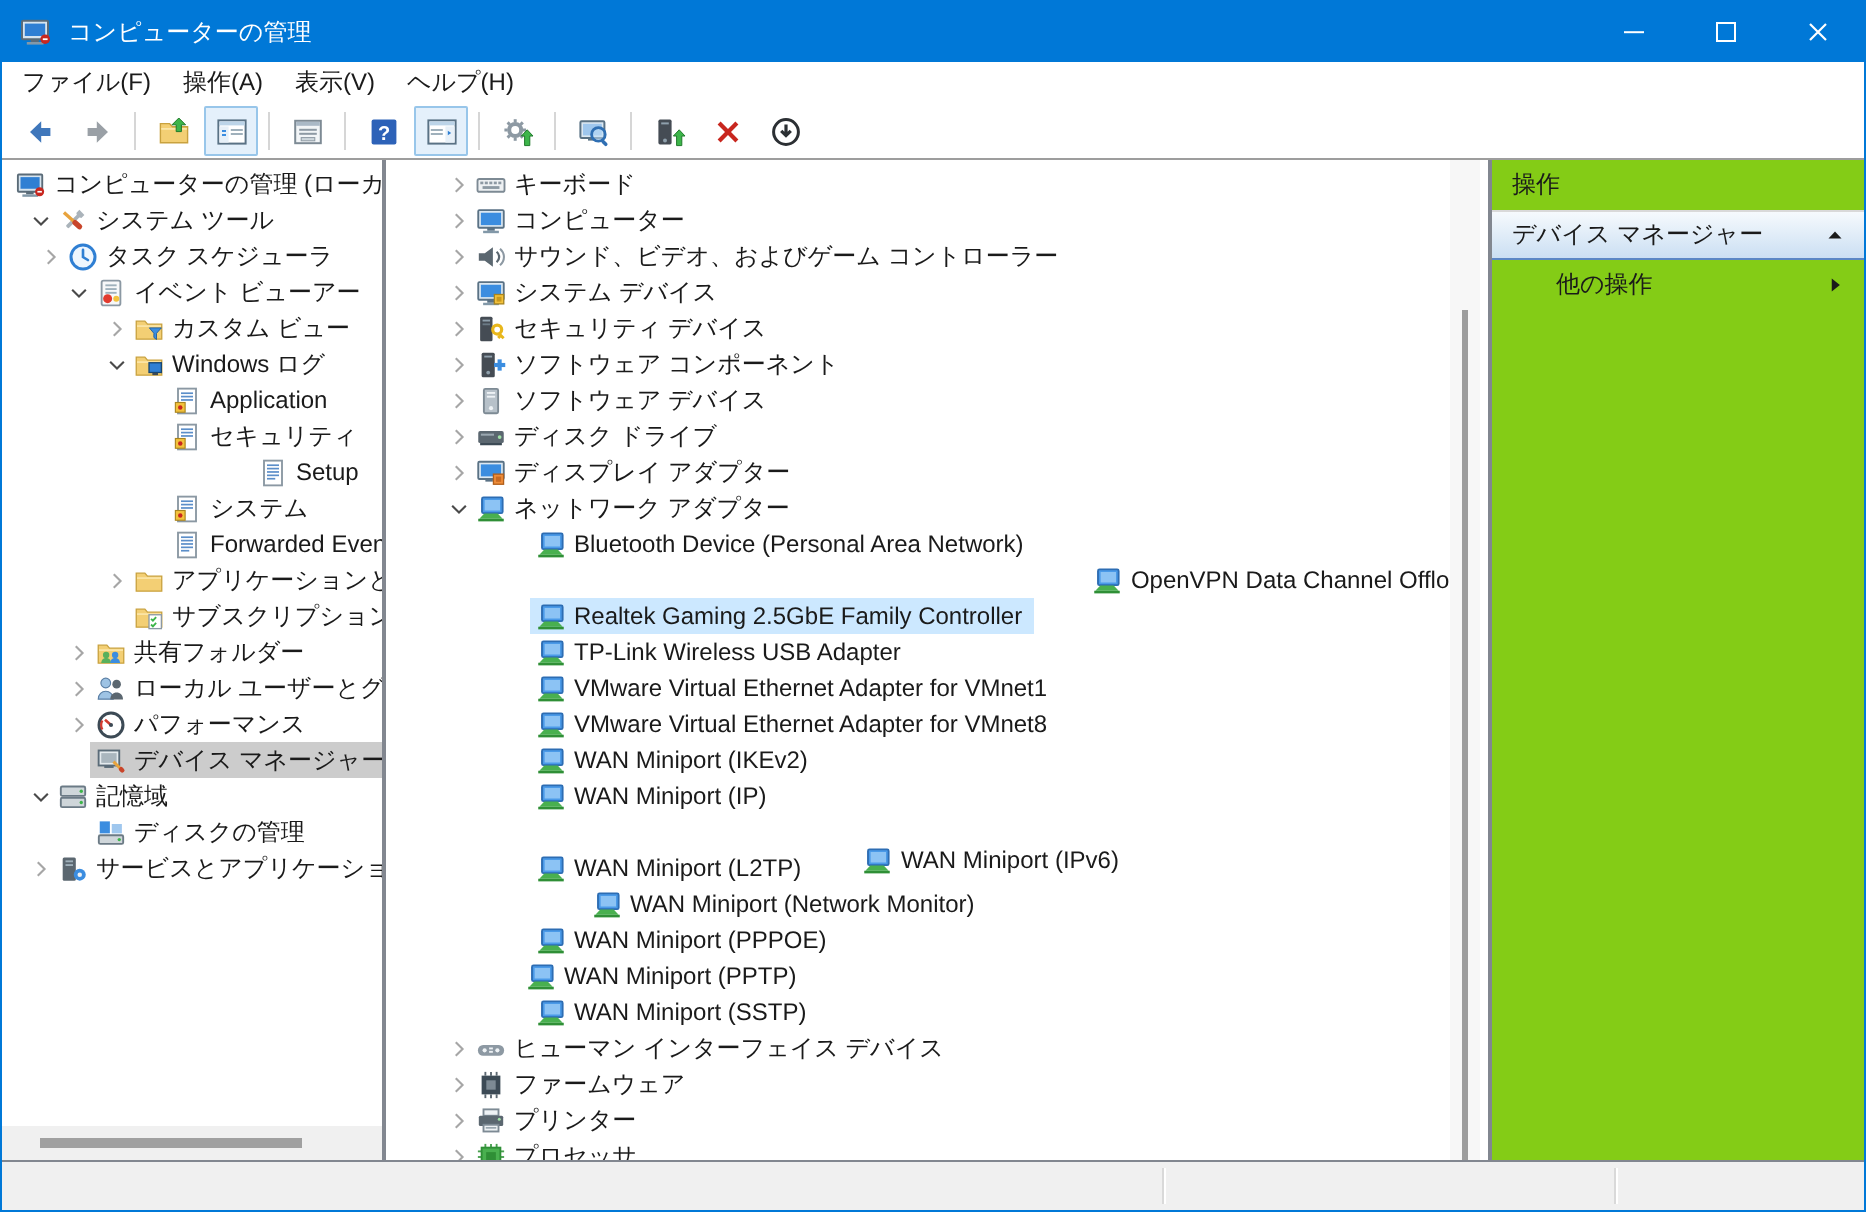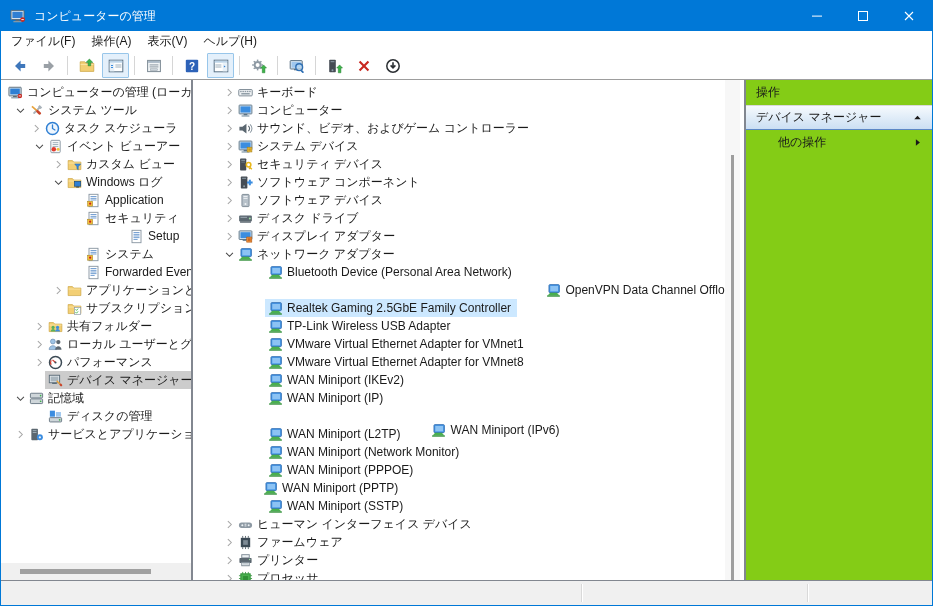--- a/index.html
+++ b/index.html
@@ -255,21 +255,21 @@
                   </g>
                   <g transform="rotate(-48 8 8)">
                     <rect x="7.2" y="1.4" width="1.8" height="7" fill="#e8a33d"></rect>
                     <rect x="6.6" y="8" width="2.9" height="6" rx="1.3" fill="#c9452a"></rect>
                   </g>
                 </svg>
               </span>
               <span class="tlabel">システム ツール</span>
             </span>
           </div>
-          <div class="row" style="padding-left: 28px;">
+          <div class="row" style="padding-left: 17px;">
             <span class="slot">
               <svg viewBox="0 0 16 16" width="13" height="13">
                 <path d="M6 3.8l4.2 4.2L6 12.2" stroke="#a6a6a6" stroke-width="1.3" fill="none"></path>
               </svg>
             </span>
             <span class="sel">
               <span class="ticon">
                 <svg viewBox="0 0 16 16" width="15" height="15">
                   <circle cx="8" cy="8" r="6.4" fill="#eef6fe" stroke="#2f7fd3" stroke-width="1.6"></circle>
                   <path d="M8 4.2V8l2.6 1.6" stroke="#2f7fd3" stroke-width="1.4" fill="none" stroke-linecap="round"></path>
@@ -910,21 +910,21 @@
                 <svg viewBox="0 0 16 16" width="15" height="15">
                   <rect x="3.2" y="1.8" width="11" height="8.4" rx=".8" fill="#4a9ae8" stroke="#2d6db3"></rect>
                   <rect x="4.6" y="3.2" width="8.2" height="5.6" fill="#8cc3f4"></rect>
                   <path d="M1.8 13.2l2.6-2.8h7.2l2.6 2.8z" fill="#49b04f"></path>
                   <rect x="1.2" y="13.2" width="13.6" height="1.4" fill="#2f8f36"></rect>
                 </svg>
               </span>
               <span class="tlabel">WAN Miniport (L2TP)</span>
             </span>
           </div>
-          <div class="row" style="padding-left: 59px;">
+          <div class="row" style="padding-left: 59px; gap: 28px;">
             <span class="slot"></span>
             <span class="sel">
               <span class="ticon">
                 <svg viewBox="0 0 16 16" width="15" height="15">
                   <rect x="3.2" y="1.8" width="11" height="8.4" rx=".8" fill="#4a9ae8" stroke="#2d6db3"></rect>
                   <rect x="4.6" y="3.2" width="8.2" height="5.6" fill="#8cc3f4"></rect>
                   <path d="M1.8 13.2l2.6-2.8h7.2l2.6 2.8z" fill="#49b04f"></path>
                   <rect x="1.2" y="13.2" width="13.6" height="1.4" fill="#2f8f36"></rect>
                 </svg>
               </span>

